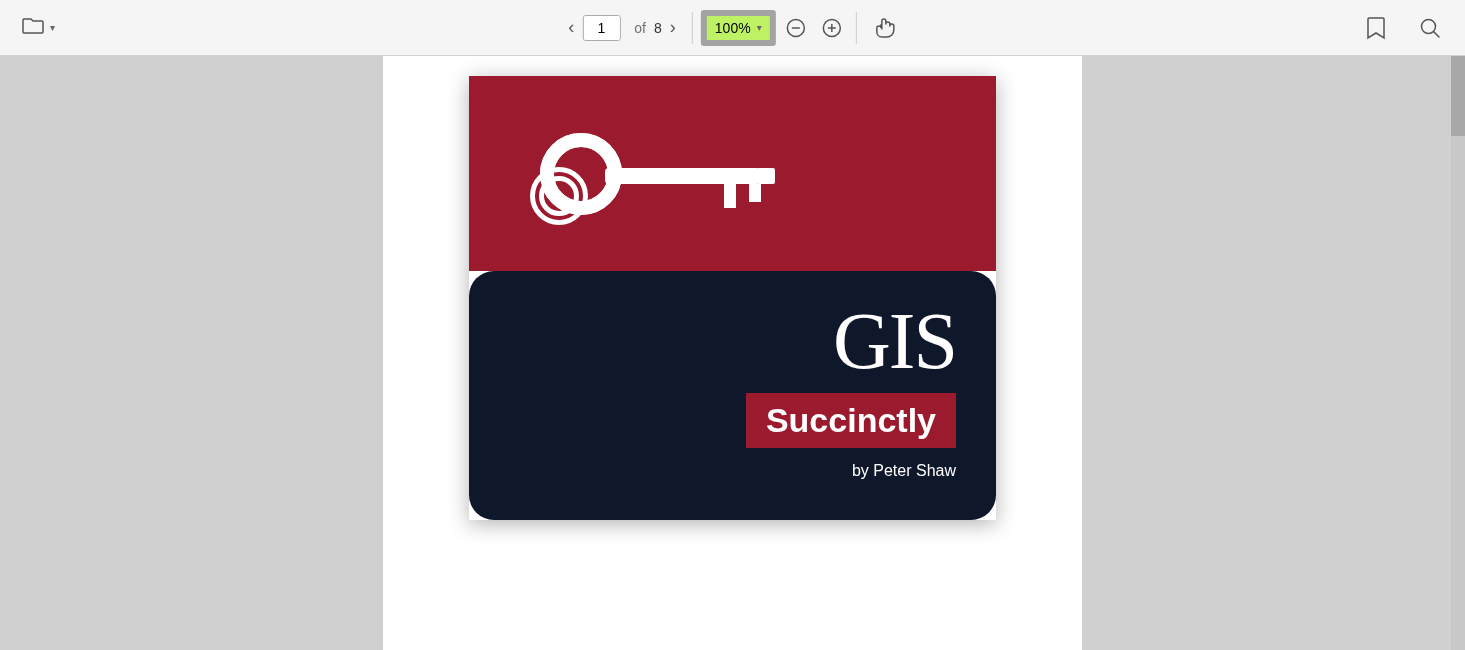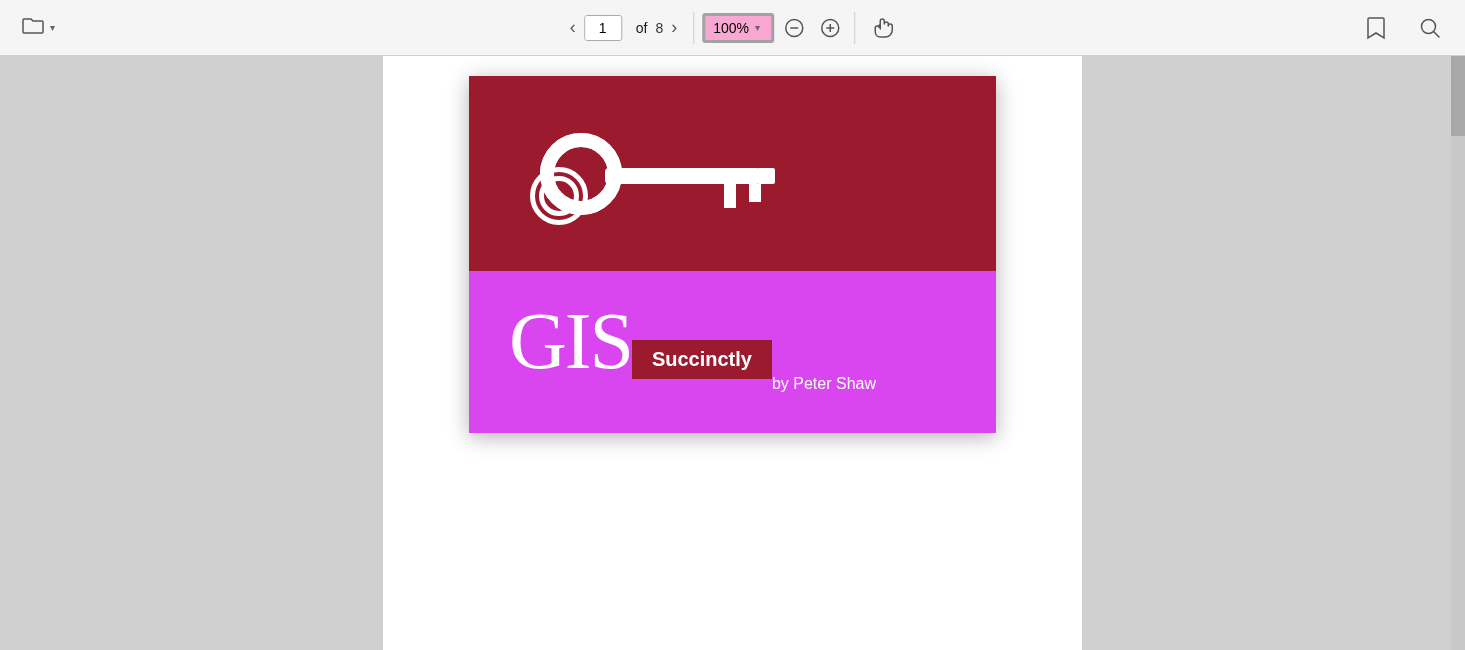--- a/index.html
+++ b/index.html
@@ -75,21 +75,21 @@
       text-align: center;
       border: none;
       outline: none;
       font-size: 14px;
       padding: 4px 4px;
       background: white;
     }
 
     .of-label {
       font-size: 14px;
-      color: #0f172a;
+      color: #737373;
       margin: 0 8px;
     }
 
     .total-pages {
       font-size: 14px;
       color: #333;
     }
 
     .nav-btn {
       background: none;
@@ -111,23 +111,23 @@
       margin: 0 8px;
     }
 
     .zoom-group {
       display: flex;
       align-items: center;
       gap: 4px;
     }
 
     .zoom-select {
-      border: 3px solid #a3a3a3;
-      border-radius: 3px;
-      background: #f9a8d4;
+      border: 6px solid #a3a3a3;
+      border-radius: 3px;
+      background: #bef264;
       font-size: 14px;
       padding: 4px 8px;
       cursor: pointer;
       display: flex;
       align-items: center;
       gap: 4px;
       min-width: 72px;
       outline: none;
     }
 
@@ -243,41 +243,42 @@
       background: #9b1a2e;
       height: 195px;
       display: flex;
       align-items: center;
       justify-content: flex-start;
       padding: 20px 40px;
       position: relative;
     }
 
     .cover-bottom {
-      background: #d946ef;
+      background: #0f172a;
       padding: 30px 40px 40px;
       display: flex;
-      flex-direction: row;
+      flex-direction: column;
       align-items: flex-end;
+      border-radius: 25px;
     }
 
     .book-title {
       color: white;
       font-size: 80px;
       font-weight: 300;
       font-family: Georgia, serif;
       letter-spacing: -2px;
       line-height: 1;
       margin-bottom: 12px;
     }
 
     .succinctly-badge {
       background: #9b1a2e;
       color: white;
-      font-size: 20px;
+      font-size: 34px;
       font-weight: 600;
       padding: 8px 20px;
       display: inline-block;
       margin-bottom: 14px;
     }
 
     .author-text {
       color: white;
       font-size: 16px;
       font-weight: 300;

